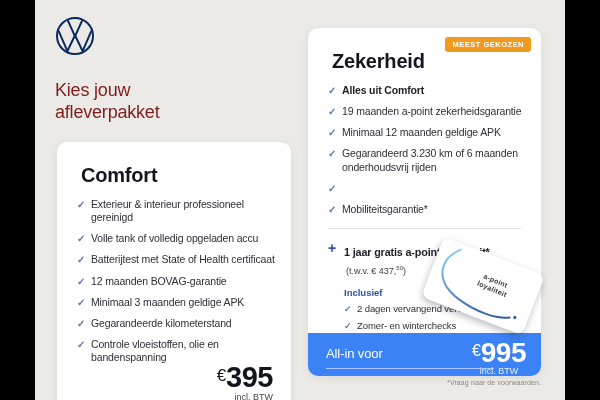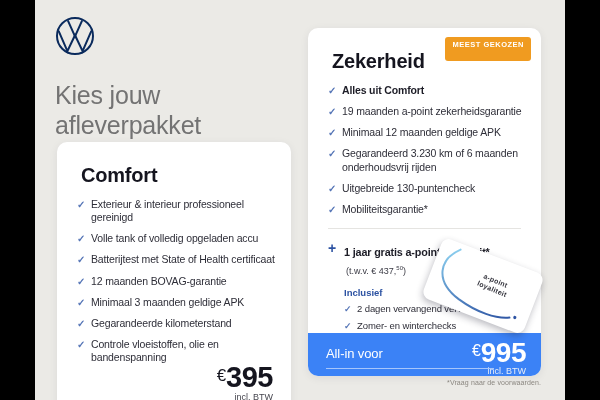--- a/index.html
+++ b/index.html
@@ -3,21 +3,21 @@
 <meta charset="utf-8">
 <style>
   html,body{margin:0;padding:0;background:#000;}
   .stage{position:relative;width:600px;height:400px;background:#000;overflow:hidden;
          font-family:"Liberation Sans",sans-serif;}
   .content{position:absolute;left:35px;top:0;width:530px;height:400px;background:#ebeae6;}
 
   
   .vw-logo{position:absolute;left:20px;top:16px;width:40px;height:40px;}
   .page-title{position:absolute;left:20px;top:80px;width:220px;
-              font-size:25px;line-height:1.2;font-weight:500;color:#737373;letter-spacing:-0.2px;}
+              font-size:18px;line-height:1.2;font-weight:500;color:#7f1d1d;letter-spacing:-0.2px;}
 
   
   .card{position:absolute;background:#fff;border-radius:10px;
         box-shadow:0 2px 8px rgba(40,40,60,0.08);}
   .card-comfort{left:22px;top:142px;width:234px;height:272px;}
   .card-zekerheid{left:273px;top:28px;width:233px;height:348px;}
 
   .card h2{margin:4px;padding:18px 20px 0 20px;font-size:20px;font-weight:700;color:#15151f;letter-spacing:-0.2px;}
 
   ul.checklist{list-style:none;margin:11px 0 0 0;padding:0 14px 0 20px;}
@@ -28,21 +28,21 @@
 
   
   .price-block{position:absolute;right:18px;bottom:12px;text-align:right;color:#15151f;}
   .price-line{white-space:nowrap;}
   .cur{font-size:17px;font-weight:500;vertical-align:6px;}
   .amount{font-size:29px;font-weight:700;letter-spacing:-0.5px;}
   .price-note{font-size:9px;color:#46464f;margin-top:-2px;}
 
   
   .badge{position:absolute;top:9px;right:10px;background:#f09b20;color:#fff;
-         font-size:7.5px;font-weight:700;letter-spacing:0.5px;padding:3px 7px 12px 7px;border-radius:3px;}
+         font-size:7.5px;font-weight:700;letter-spacing:0.5px;padding:3px 7px 3px 7px;border-radius:3px;}
 
   
   .divider{height:1px;background:#e5e4e1;margin:12px 20px 0 20px;}
   .bonus-row{display:flex;align-items:flex-start;margin:13px 14px 0 20px;}
   .plus{flex:0 0 16px;color:#2c52a2;font-size:14px;font-weight:700;line-height:12px;}
   .bonus-label{font-size:10.8px;font-weight:700;color:#1d1d27;letter-spacing:-0.15px;}
   .bonus-value{font-size:9px;color:#3a3a44;margin-left:2px;white-space:nowrap;}
   .bonus-value sup{font-size:6px;}
 
   .inclusief{margin:9px 0 0 36px;font-size:9.5px;font-weight:700;color:#2c52a2;}
@@ -58,21 +58,21 @@
   .loyalty svg{position:absolute;left:0;top:0;}
   .loyalty-text{position:absolute;left:48px;top:18px;text-align:center;
                 font-size:7px;font-weight:700;color:#2f2f38;line-height:1.3;letter-spacing:0.3px;
                 transform:rotate(2deg);}
 
   
   .allin{position:absolute;left:0;bottom:0;width:100%;height:43px;background:#3b82f6;
          border-radius:0 0 10px 10px;z-index:2;}
   .allin-label{position:absolute;left:18px;top:13px;font-size:13px;color:#fff;letter-spacing:-0.1px;}
   .allin-line{position:absolute;left:18px;top:35px;width:168px;height:1px;background:rgba(255,255,255,0.55);}
-  .allin-price{position:absolute;right:15px;top:4px;text-align:right;color:#fff;}
+  .allin-price{position:absolute;right:15px;top:4px;text-align:center;color:#fff;}
   .allin-price .cur{font-size:16px;vertical-align:6px;}
   .allin-price .amount{font-size:28px;}
   .allin-note{font-size:9px;color:#e8edf7;margin-top:-3px;}
 
   .footnote{position:absolute;right:24px;top:379px;font-size:7px;color:#8b8780;letter-spacing:0.1px;}
 </style>
 </head>
 <body>
 
 <div class="stage">
@@ -146,21 +146,20 @@
         <li>
             <span class="check">✓</span>
             <span class="item-text">Minimaal 12 maanden geldige APK</span>
           </li>
         <li>
             <span class="check">✓</span>
             <span class="item-text">Gegarandeerd 3.230 km of 6 maanden onderhoudsvrij rijden</span>
           </li>
         <li>
             <span class="check">✓</span>
-            <span class="item-text">Uitgebreide 130-puntencheck</span>
           </li>
         <li>
             <span class="check">✓</span>
             <span class="item-text">Mobiliteitsgarantie*</span>
           </li>
       </ul>
 
       <div class="divider"></div>
 
       <div class="bonus-row">

